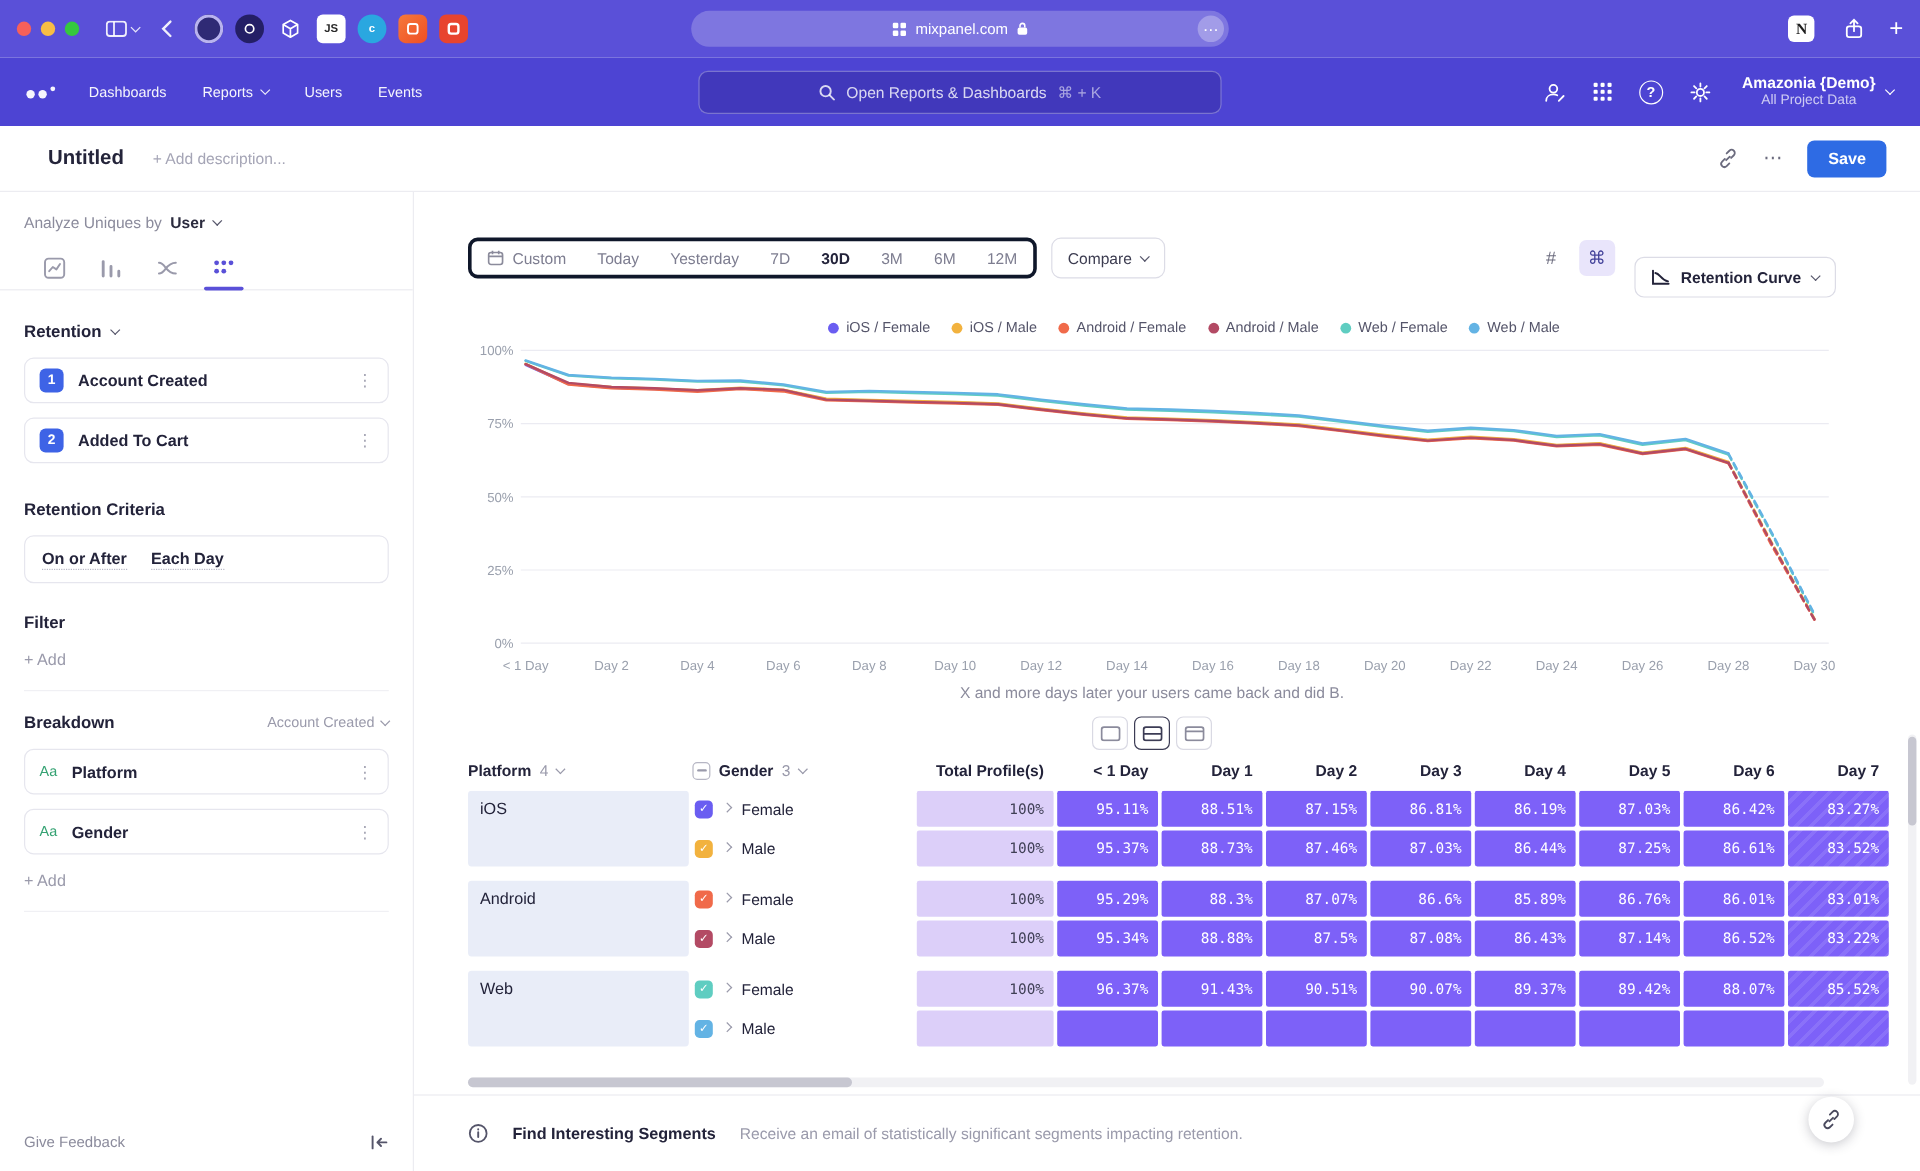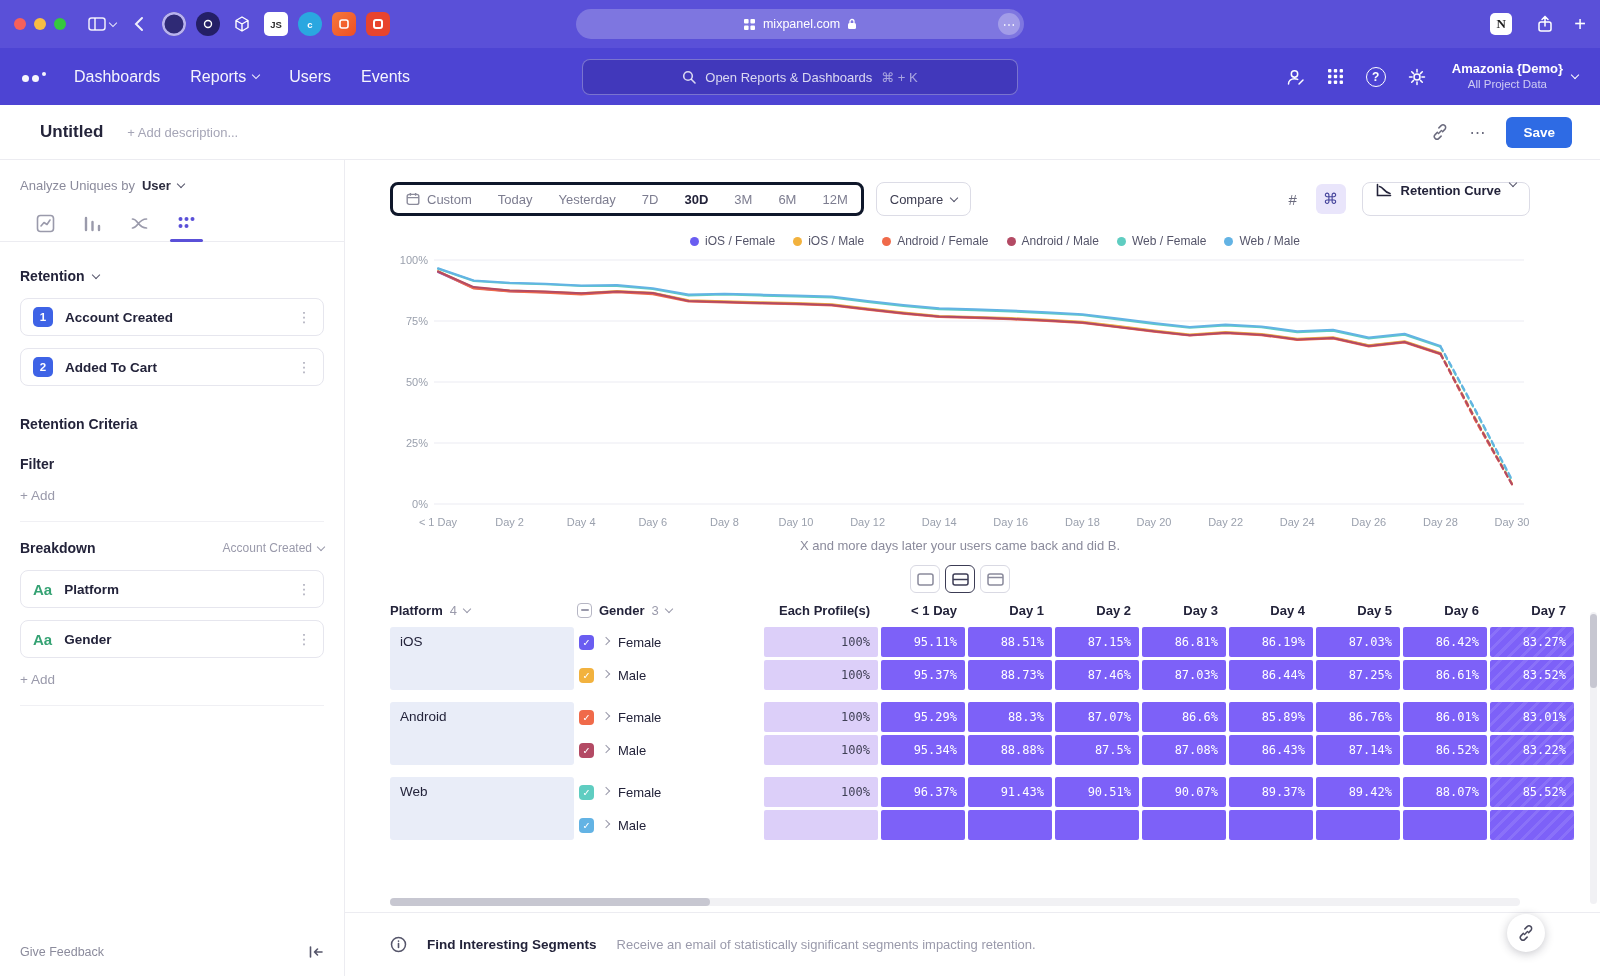--- a/index.html
+++ b/index.html
@@ -25,21 +25,21 @@
   .addr{position:absolute;left:50%;top:9px;transform:translateX(-50%);width:448px;height:30px;border-radius:16px;background:rgba(255,255,255,.22);display:flex;align-items:center;justify-content:center;gap:7px;color:#fff;font-size:12.5px;}
   .addr-more{position:absolute;right:4px;top:4px;width:22px;height:22px;border-radius:50%;background:rgba(255,255,255,.28);display:flex;align-items:center;justify-content:center;font-size:13px;color:#fff;}
   .chrome-right{margin-left:auto;display:flex;align-items:center;gap:16px;}
   .notion{width:22px;height:22px;background:#fff;border-radius:5px;color:#1d1d1d;font-weight:700;font-size:13px;display:flex;align-items:center;justify-content:center;font-family:"Liberation Serif",serif;}
   .plus{color:#fff;font-size:20px;font-weight:400;line-height:1;}
   
   .app-nav{height:57px;background:#4d44d3;display:flex;align-items:center;padding:0 22px;position:relative;color:#fff;}
   .mp-logo{display:flex;align-items:flex-end;gap:3px;margin-right:28px;}
   .mp-logo i{display:block;background:#fff;border-radius:50%;opacity:.95;}
   .nav-items{display:flex;align-items:center;gap:30px;}
-  .nav-item{color:rgba(255,255,255,.94);font-size:16px;display:flex;align-items:center;gap:7px;}
+  .nav-item{color:rgba(255,255,255,.94);font-size:12px;display:flex;align-items:center;gap:7px;}
   .nav-search{position:absolute;left:50%;top:11px;transform:translateX(-50%);width:436px;height:36px;border-radius:8px;background:rgba(10,5,80,.18);border:1px solid rgba(255,255,255,.3);display:flex;align-items:center;justify-content:center;gap:9px;font-size:13px;color:rgba(255,255,255,.8);}
   .nav-search .hint{color:rgba(255,255,255,.55);}
   .nav-right{margin-left:auto;display:flex;align-items:center;gap:22px;}
   .help-circ{width:20px;height:20px;border:1.5px solid #fff;border-radius:50%;display:flex;align-items:center;justify-content:center;font-size:12px;font-weight:700;color:#fff;}
   .acct{display:flex;align-items:center;gap:9px;margin-left:4px;}
   .acct-name{font-size:13px;font-weight:700;line-height:1.25;}
   .acct-sub{font-size:11.5px;color:rgba(255,255,255,.72);line-height:1.25;text-align:center;}
   
   .report-header{height:55px;background:#fff;border-bottom:1px solid #ececf1;display:flex;align-items:center;padding:0 28px;}
   .rh-title{font-size:17px;font-weight:700;color:#24243a;margin-left:12px;}
@@ -63,33 +63,33 @@
   .step-card{border:1px solid #e6e6ee;border-radius:8px;height:38px;display:flex;align-items:center;padding:0 12px;margin-bottom:12px;}
   .badge{width:20px;height:20px;border-radius:5px;background:#3e63e6;color:#fff;font-size:11.5px;font-weight:700;display:flex;align-items:center;justify-content:center;margin-right:12px;flex:none;}
   .step-lbl{font-size:13.5px;color:#23233a;font-weight:600;flex:1;}
   .kebab{color:#a6a6b5;font-size:14px;}
   .crit-card{border:1px solid #e6e6ee;border-radius:8px;height:40px;display:flex;align-items:center;gap:20px;padding:0 14px;margin-bottom:14px;}
   .crit-val{font-size:13.5px;color:#23233a;font-weight:600;border-bottom:1px dotted #b8b8c6;padding-bottom:1px;}
   .add-btn{color:#9a9aab;font-size:13.5px;margin:2px 0 16px;display:inline-block;}
   .sep{border-bottom:1px solid #f0f0f4;margin:2px 0 18px;}
   .bd-head{display:flex;align-items:center;margin:0 0 2px;}
   .bd-scope{margin-left:auto;color:#9a9aab;font-size:12px;display:flex;gap:6px;align-items:center;}
-  .aa{color:#35a273;font-weight:700;font-size:15px;margin-right:12px;flex:none;}
+  .aa{color:#35a273;font-weight:400;font-size:12px;margin-right:12px;flex:none;}
   .sb-bottom{height:48px;display:flex;align-items:center;padding:0 20px;color:#8b8b9c;font-size:12.5px;flex:none;}
   .collapse{margin-left:auto;color:#55556a;}
   
   .toolbar{display:flex;align-items:center;margin:22px 70px 0 45px;}
   .seg{display:flex;border:3px solid #0f172a;border-radius:8px;height:34px;align-items:stretch;}
   .seg-item{display:flex;align-items:center;gap:7px;padding:0 13px;font-size:13px;color:#7d7d90;}
   .seg-item.selected{color:#23233a;font-weight:700;}
   .compare-btn{border:1px solid #dcdce6;border-radius:8px;height:34px;display:flex;align-items:center;padding:0 13px;margin-left:12px;font-size:13px;color:#3c3c50;gap:8px;}
   .tb-right{margin-left:auto;display:flex;align-items:center;gap:8px;}
   .ic-btn{width:30px;height:30px;display:flex;align-items:center;justify-content:center;color:#6b6b7e;font-size:15px;border-radius:6px;}
   .ic-btn.active{background:#e9e5fb;color:#43429a;}
-  .view-btn{border:1px solid #dcdce6;border-radius:8px;height:34px;display:flex;align-items:flex-start;gap:9px;padding:0 13px;font-size:13px;color:#23233a;font-weight:600;margin-left:8px;}
+  .view-btn{border:1px solid #dcdce6;border-radius:8px;height:34px;display:flex;align-items:center;gap:9px;padding:0 13px;font-size:13px;color:#23233a;font-weight:600;margin-left:8px;margin-top:32px;}
   
   .legend{display:flex;justify-content:center;gap:18px;margin:18px 0 0 45px;font-size:12px;color:#55556a;}
   .legend-item{display:flex;align-items:center;gap:6px;}
   .dot{width:9px;height:9px;border-radius:50%;flex:none;}
   .chart-wrap{margin:4px 0 0 45px;}
   text.axlbl{fill:#9aa0ad;font-size:11px;font-family:"Liberation Sans",sans-serif;}
   .caption{color:#8b8b9c;font-size:13px;text-align:center;margin:4px 70px 0 45px;}
   .toggles{display:flex;justify-content:center;gap:5px;margin:12px 70px 0 45px;}
   .tg{width:30px;height:28px;border:1px solid #d9d9e3;border-radius:6px;display:flex;align-items:center;justify-content:center;color:#8b8b9c;background:#fff;}
   .tg.selected{border-color:#3c3c55;color:#3c3c55;}
@@ -323,20 +323,24 @@
             <span class="kebab">⋮</span>
           </div>
           <div class="step-card">
             <span class="badge">2</span>
             <span class="step-lbl">Added To Cart</span>
             <span class="kebab">⋮</span>
           </div>
         </div>
 
       <div class="sb-h" style="margin-top:30px">Retention Criteria</div>
+      <div class="crit-card">
+        <span class="crit-val">On or After</span>
+        <span class="crit-val">Each Day</span>
+      </div>
 
       <div class="sb-h" style="margin-top:24px">Filter</div>
       <span class="add-btn">+ Add</span>
       <div class="sep"></div>
 
       <div class="bd-head">
         <div class="sb-h" style="margin:0">Breakdown</div>
         <span class="bd-scope">
           <span>Account Created</span>
           <i class="chev"></i>
@@ -517,21 +521,21 @@
         <span class="th-lbl">Platform</span>
         <span class="th-cnt">4</span>
         <i class="chev" style="color:#9a9aab"></i>
       </div>
       <div class="th">
         <span class="cb-ind"></span>
         <span class="th-lbl">Gender</span>
         <span class="th-cnt">3</span>
         <i class="chev" style="color:#9a9aab"></i>
       </div>
-      <div class="th num">Each Profile(s)</div>
+      <div class="th num">Total Profile(s)</div>
       <div style="display:contents"><div class="th num">&lt; 1 Day</div><div class="th num">Day 1</div><div class="th num">Day 2</div><div class="th num">Day 3</div><div class="th num">Day 4</div><div class="th num">Day 5</div><div class="th num">Day 6</div><div class="th num">Day 7</div></div>
     </div>
 
     <div class="tbody">
         <div class="tgroup">
           <div class="cell-platform" style="grid-row: 1 / span 2;">iOS</div>
           <div class="cell-gender">
             <span class="cb" style="background: rgb(106, 93, 241);">✓</span>
             <i class="chev right" style="color: rgb(154, 154, 171);"></i>
             <span>Female</span>

